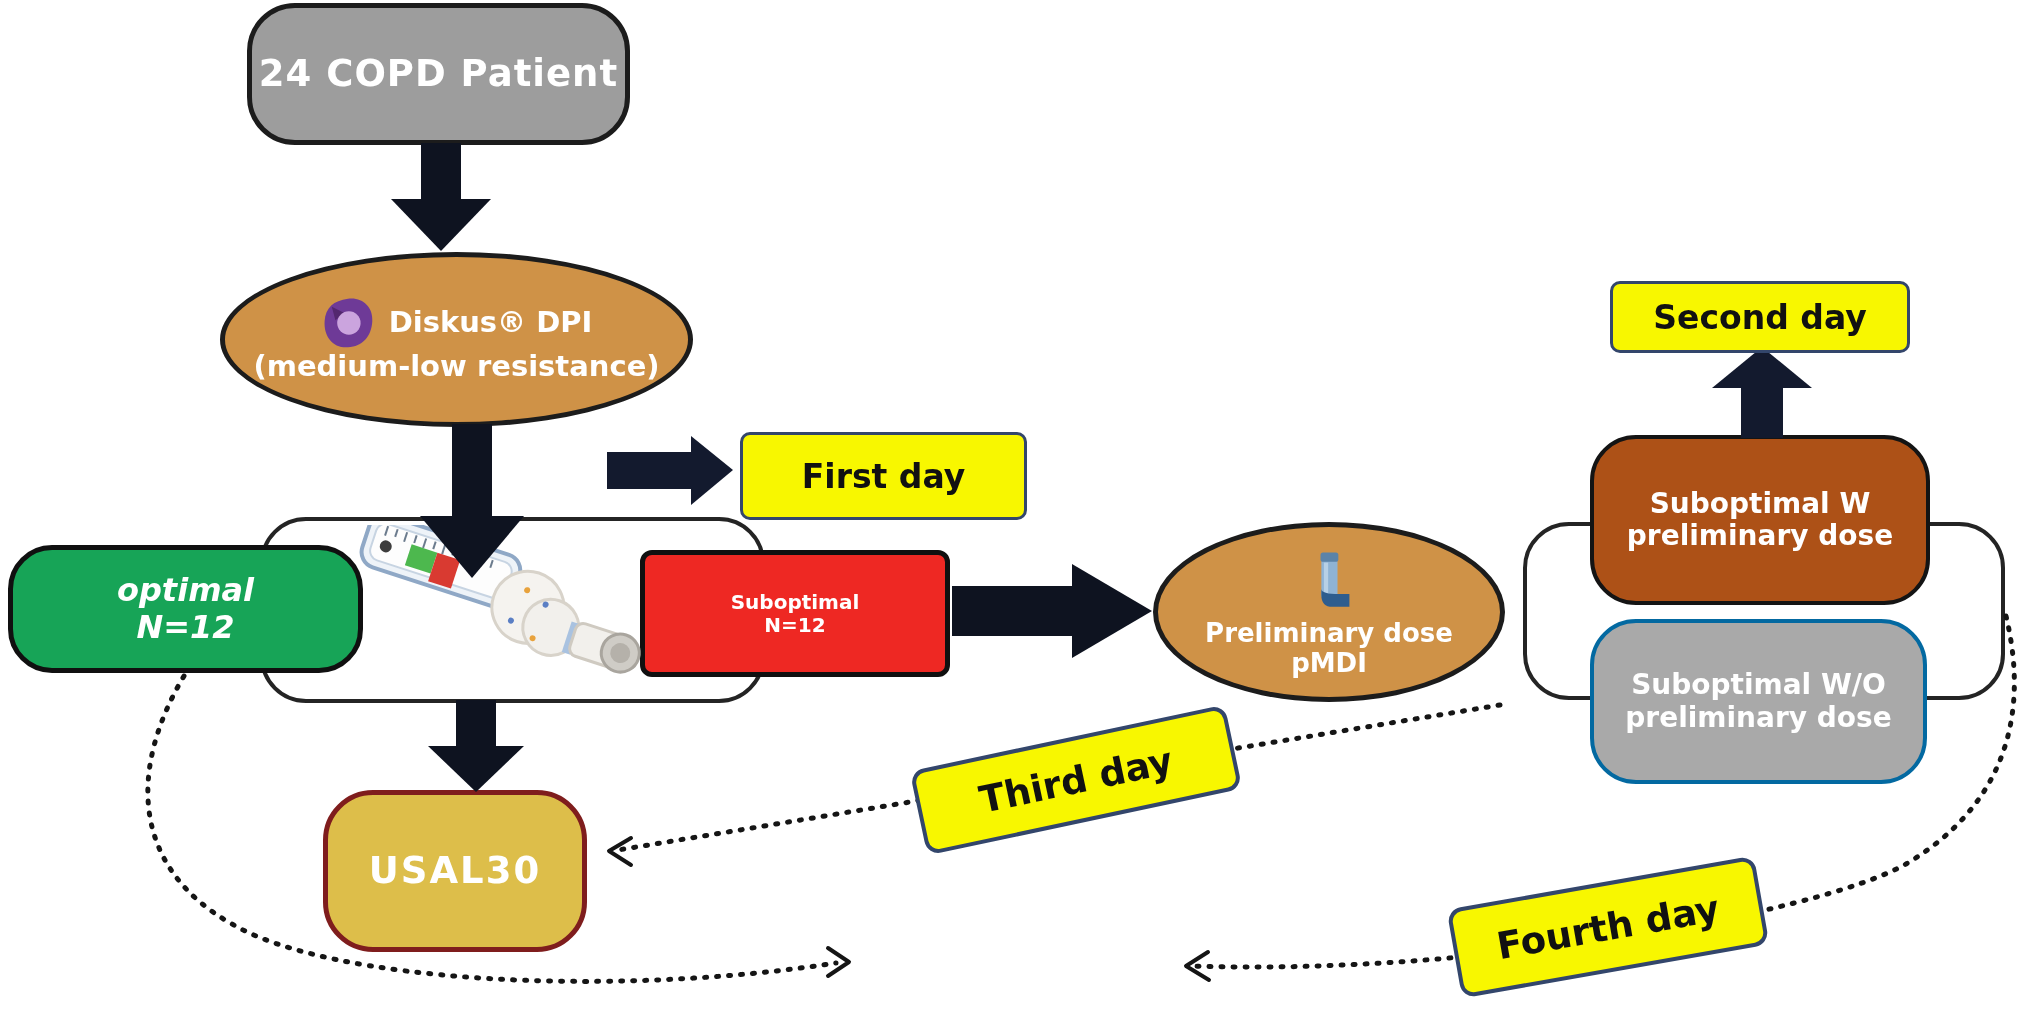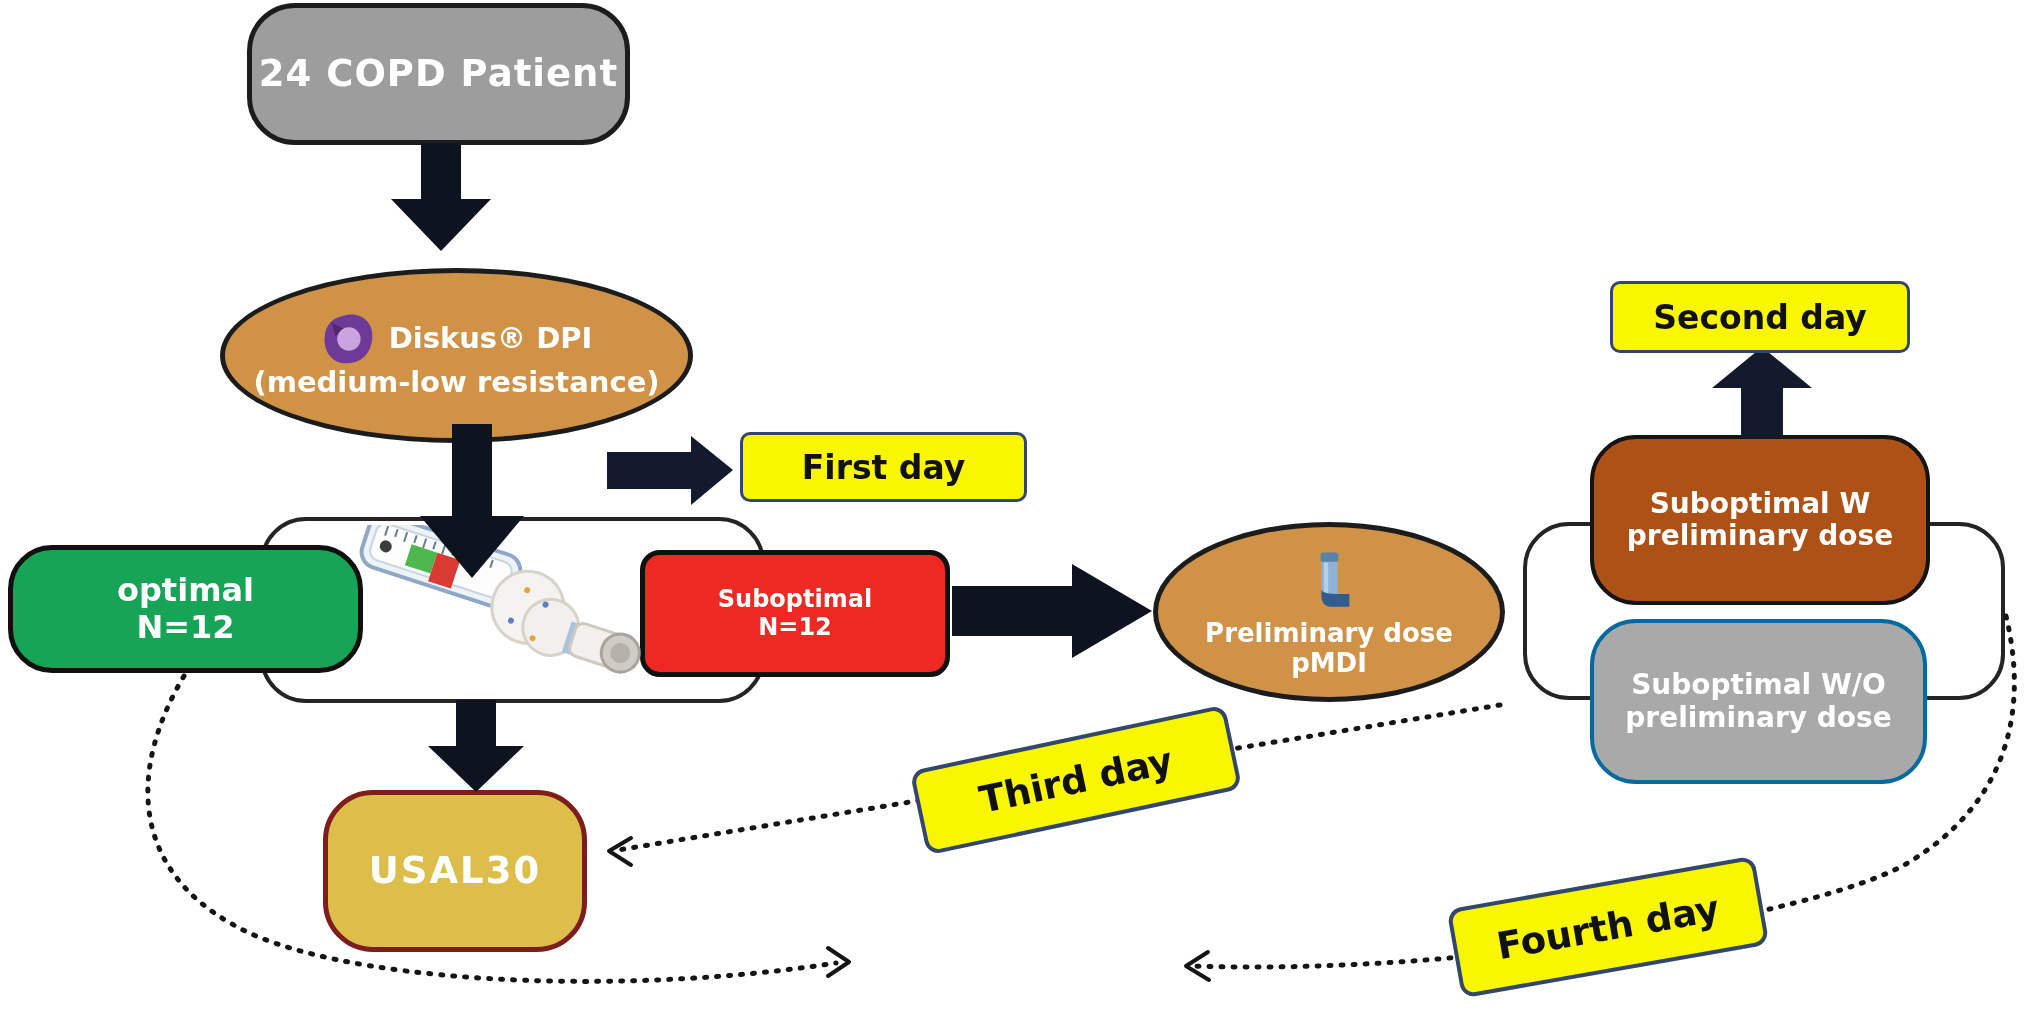--- a/index.html
+++ b/index.html
@@ -23,40 +23,40 @@
     display:flex;align-items:center;justify-content:center;
     background:var(--c-label_yellow,#f8f700);
     border:3px solid var(--c-label_border_navy,#33466b);
     border-radius:10px;color:var(--c-text_black,#111);
     font-size:33px;z-index:4;text-align:center;
   }
   .day.tilt{border-width:4px;border-radius:14px;font-size:37px;}
   
   .n-patients{left:247px;top:3px;width:383px;height:142px;border-radius:48px;
     background:var(--c-node_gray,#9d9d9d);border:5px solid #1c1c1c;font-size:37px;letter-spacing:1px;}
-  .n-diskus{left:220px;top:268px;width:473px;height:175px;
+  .n-diskus{left:220px;top:252px;width:473px;height:175px;
     background:var(--c-node_tan,#cf9247);border:5px solid #1c1c1c;font-size:29px;}
   .n-diskus .row{display:flex;align-items:center;gap:14px;}
   .n-green{left:8px;top:545px;width:355px;height:128px;border-radius:44px;
-    background:var(--c-node_green,#17a457);border:5px solid #101010;font-size:32px;}
-  .n-red{left:640px;top:550px;width:310px;height:127px;border-radius:20px;
-    background:var(--c-node_red,#ee2823);border:5px solid #101010;font-size:24px;}
+    background:var(--c-node_green,#17a457);border:5px solid #101010;font-size:32px;font-style:italic;}
+  .n-red{left:640px;top:550px;width:310px;height:127px;border-radius:12px;
+    background:var(--c-node_red,#ee2823);border:5px solid #101010;font-size:20px;}
   .n-pmdi{left:1153px;top:522px;width:352px;height:180px;
     background:var(--c-node_tan,#cf9247);border:5px solid #1c1c1c;font-size:26px;padding-top:4px;}
   .n-brown{left:1590px;top:435px;width:340px;height:170px;border-radius:46px;
     background:var(--c-node_brown,#ad5117);border:4px solid #141414;font-size:28px;}
   .n-grayr{left:1590px;top:619px;width:337px;height:165px;border-radius:46px;
     background:var(--c-node_gray_light,#a9a9a9);border:4px solid #0369a1;font-size:28px;}
   .n-usal{left:323px;top:790px;width:264px;height:162px;border-radius:50px;
     background:var(--c-node_gold,#ddbe4a);border:5px solid #7f1d1d;font-size:37px;letter-spacing:2px;}
   .n-salf{left:858px;top:902px;width:309px;height:125px;border-radius:58px;
     background:var(--c-node_gold,#ddbe4a);border:5px solid #2b2b2b;font-size:37px;letter-spacing:4px;}
   .c-mid{left:260px;top:517px;width:505px;height:186px;}
   .c-right{left:1523px;top:522px;width:482px;height:178px;}
-  .d-first{left:740px;top:432px;width:287px;height:70px;}
+  .d-first{left:740px;top:432px;width:287px;height:88px;}
   .d-second{left:1610px;top:281px;width:300px;height:72px;}
   .d-third{left:915px;top:737px;width:322px;height:86px;transform:rotate(-12deg);}
   .d-fourth{left:1452px;top:882px;width:312px;height:90px;transform:rotate(-10deg);}
   .icon-diskus{width:54px;height:54px;display:inline-block;}
   .icon-pmdi{width:62px;height:68px;display:inline-block;margin-bottom:2px;}
   .device{left:345px;top:525px;width:305px;height:165px;z-index:2;}
   .overlay{position:absolute;left:0;top:0;width:2030px;height:1035px;z-index:3;pointer-events:none;}
 </style>
 </head>
 <body>

